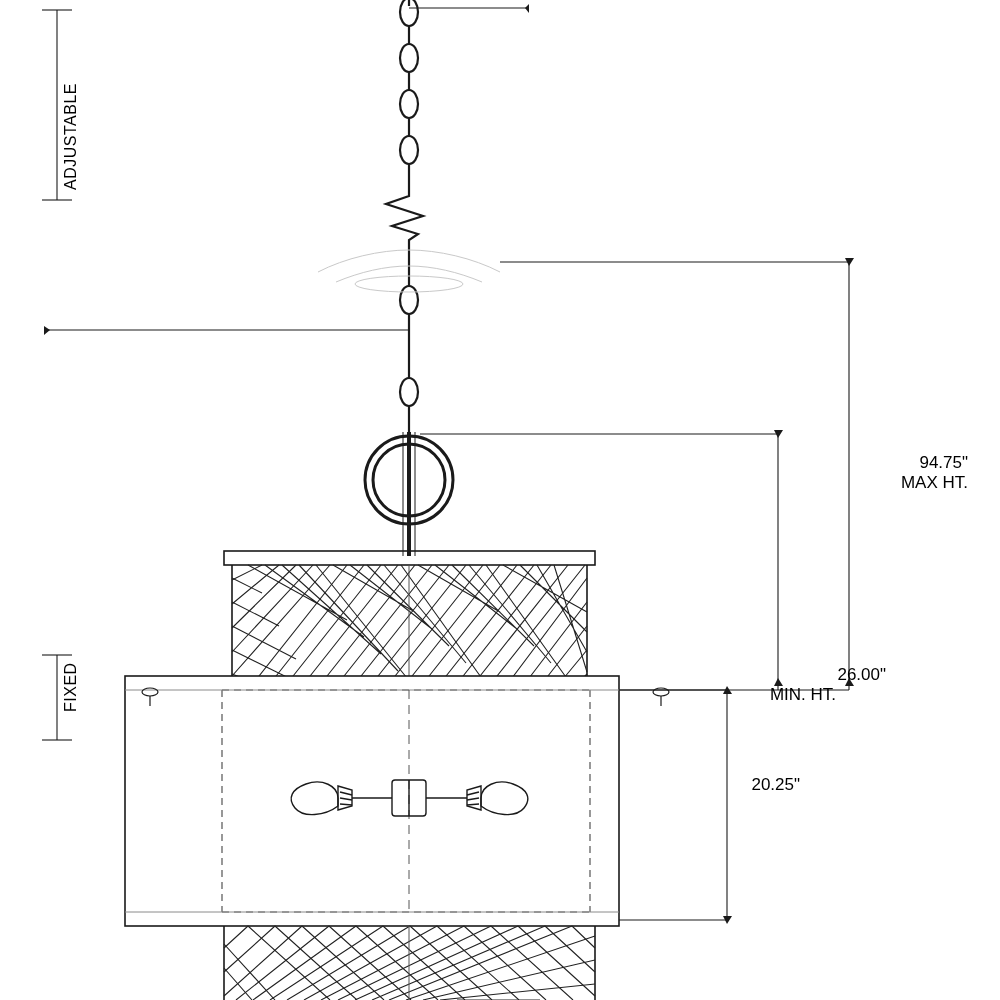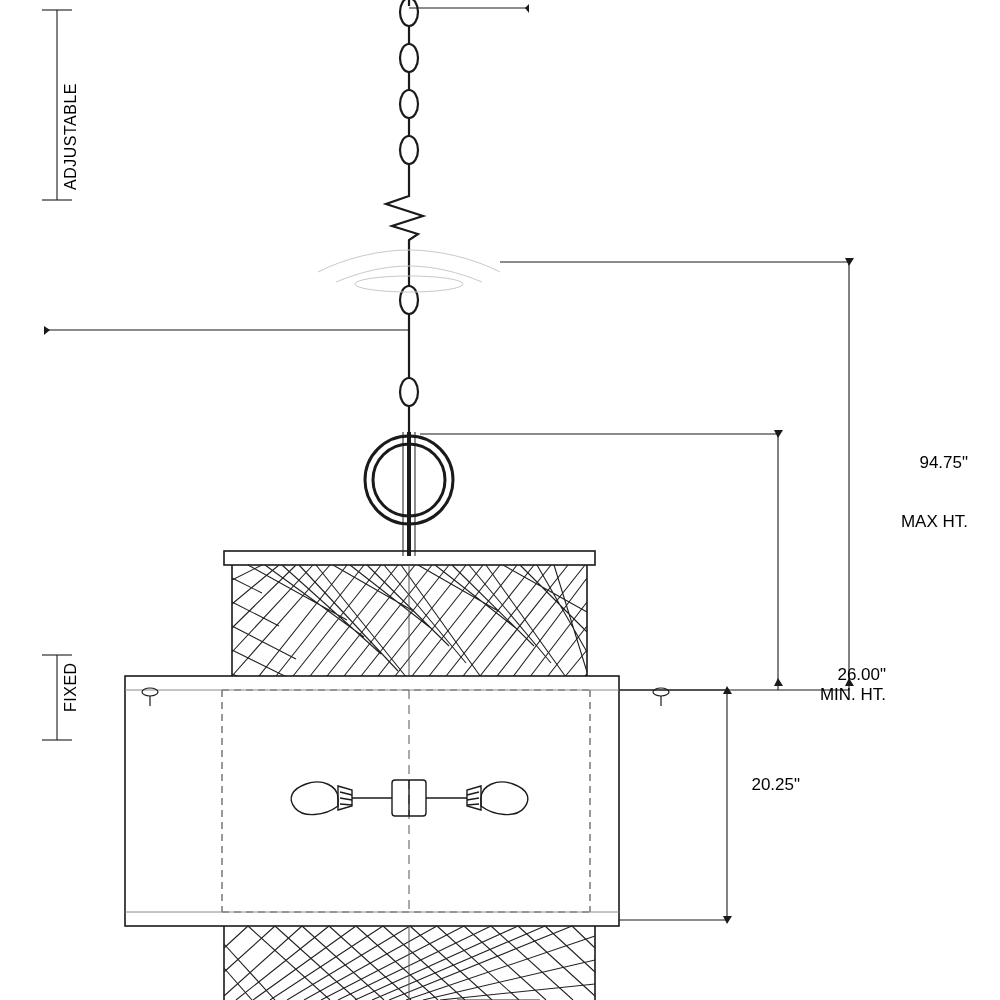--- a/index.html
+++ b/index.html
@@ -187,20 +187,20 @@
         <line x1="620" y1="690" x2="849" y2="690" stroke="#1a1a1a" stroke-width="1"></line>
       </g>
     </g>
   </svg>
 
   <div class="vert-label" style="left: 62px; top: 190px;">ADJUSTABLE</div>
 
   <div class="vert-label" style="left: 62px; top: 712px;">FIXED</div>
 
   <div class="dim-label ta-right" style="left: 790px; top: 452px; width: 178px;">94.75"</div>
-  <div class="dim-label ta-right" style="left: 790px; top: 472px; width: 178px; margin-top: 39px;">MAX HT.</div>
+  <div class="dim-label ta-right" style="left: 790px; top: 472px; width: 178px;">MAX HT.</div>
 
   <div class="dim-label ta-right" style="left: 720px; top: 664px; width: 166px;">26.00"</div>
-  <div class="dim-label ta-right" style="left: 720px; top: 684px; width: 166px;">MIN. HT.</div>
+  <div class="dim-label ta-right" style="left: 720px; top: 684px; width: 166px; text-align: center;">MIN. HT.</div>
 
   <div class="dim-label ta-right" style="left: 660px; top: 774px; width: 140px;">20.25"</div>
 
 </div>
 
 </body></html>

